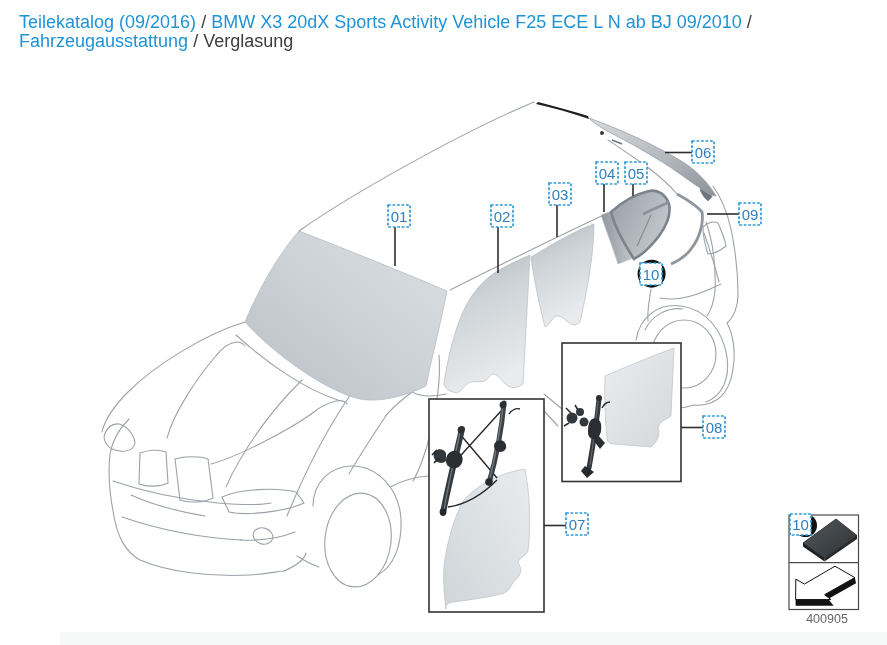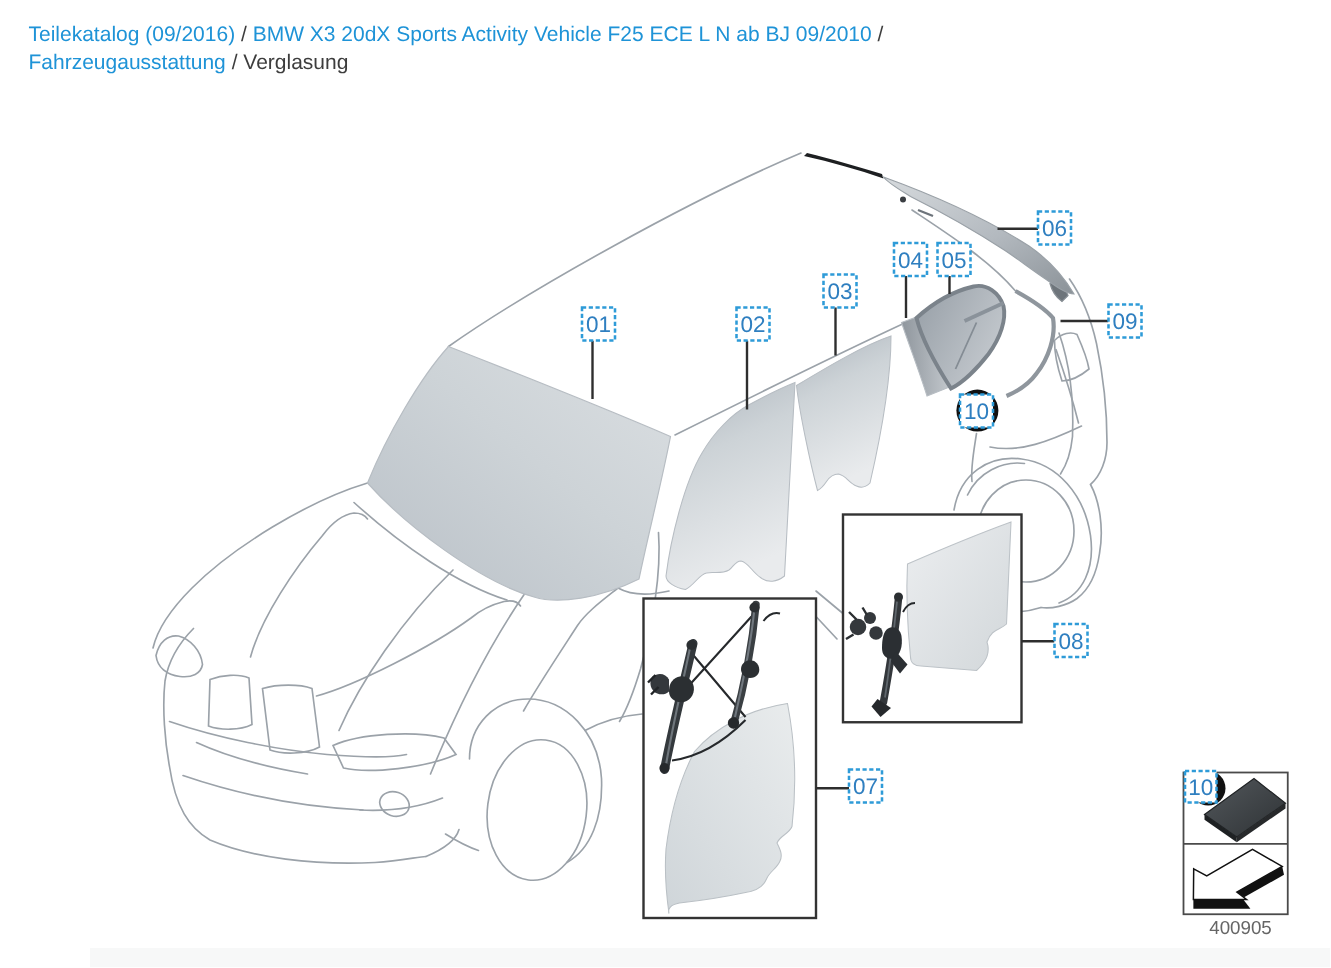--- a/index.html
+++ b/index.html
@@ -1,17 +1,17 @@
 <!DOCTYPE html>
 <html><head>
 <meta charset="utf-8">
 <style>
 html,body{margin:0;padding:0;width:887px;height:645px;background:#ffffff;overflow:hidden;}
 body{font-family:"Liberation Sans",sans-serif;position:relative;}
-.bc{position:absolute;left:19px;top:13px;font-size:14px;line-height:19.2px;color:#3d3d3d;white-space:nowrap;}
+.bc{position:absolute;left:19px;top:13px;font-size:18px;line-height:19.2px;color:#3d3d3d;white-space:nowrap;}
 .bc .lk{color:#1e93d7;}
 #art{position:absolute;left:0;top:0;}
 </style>
 </head>
 <body>
 <div class="bc">
 <span class="lk">Teilekatalog (09/2016)</span> / <span class="lk">BMW X3 20dX Sports Activity Vehicle F25 ECE L N ab BJ 09/2010</span> /<br>
 <span class="lk">Fahrzeugausstattung</span> / Verglasung
 </div>
 <svg id="art" width="887" height="645" viewBox="0 0 887 645">

